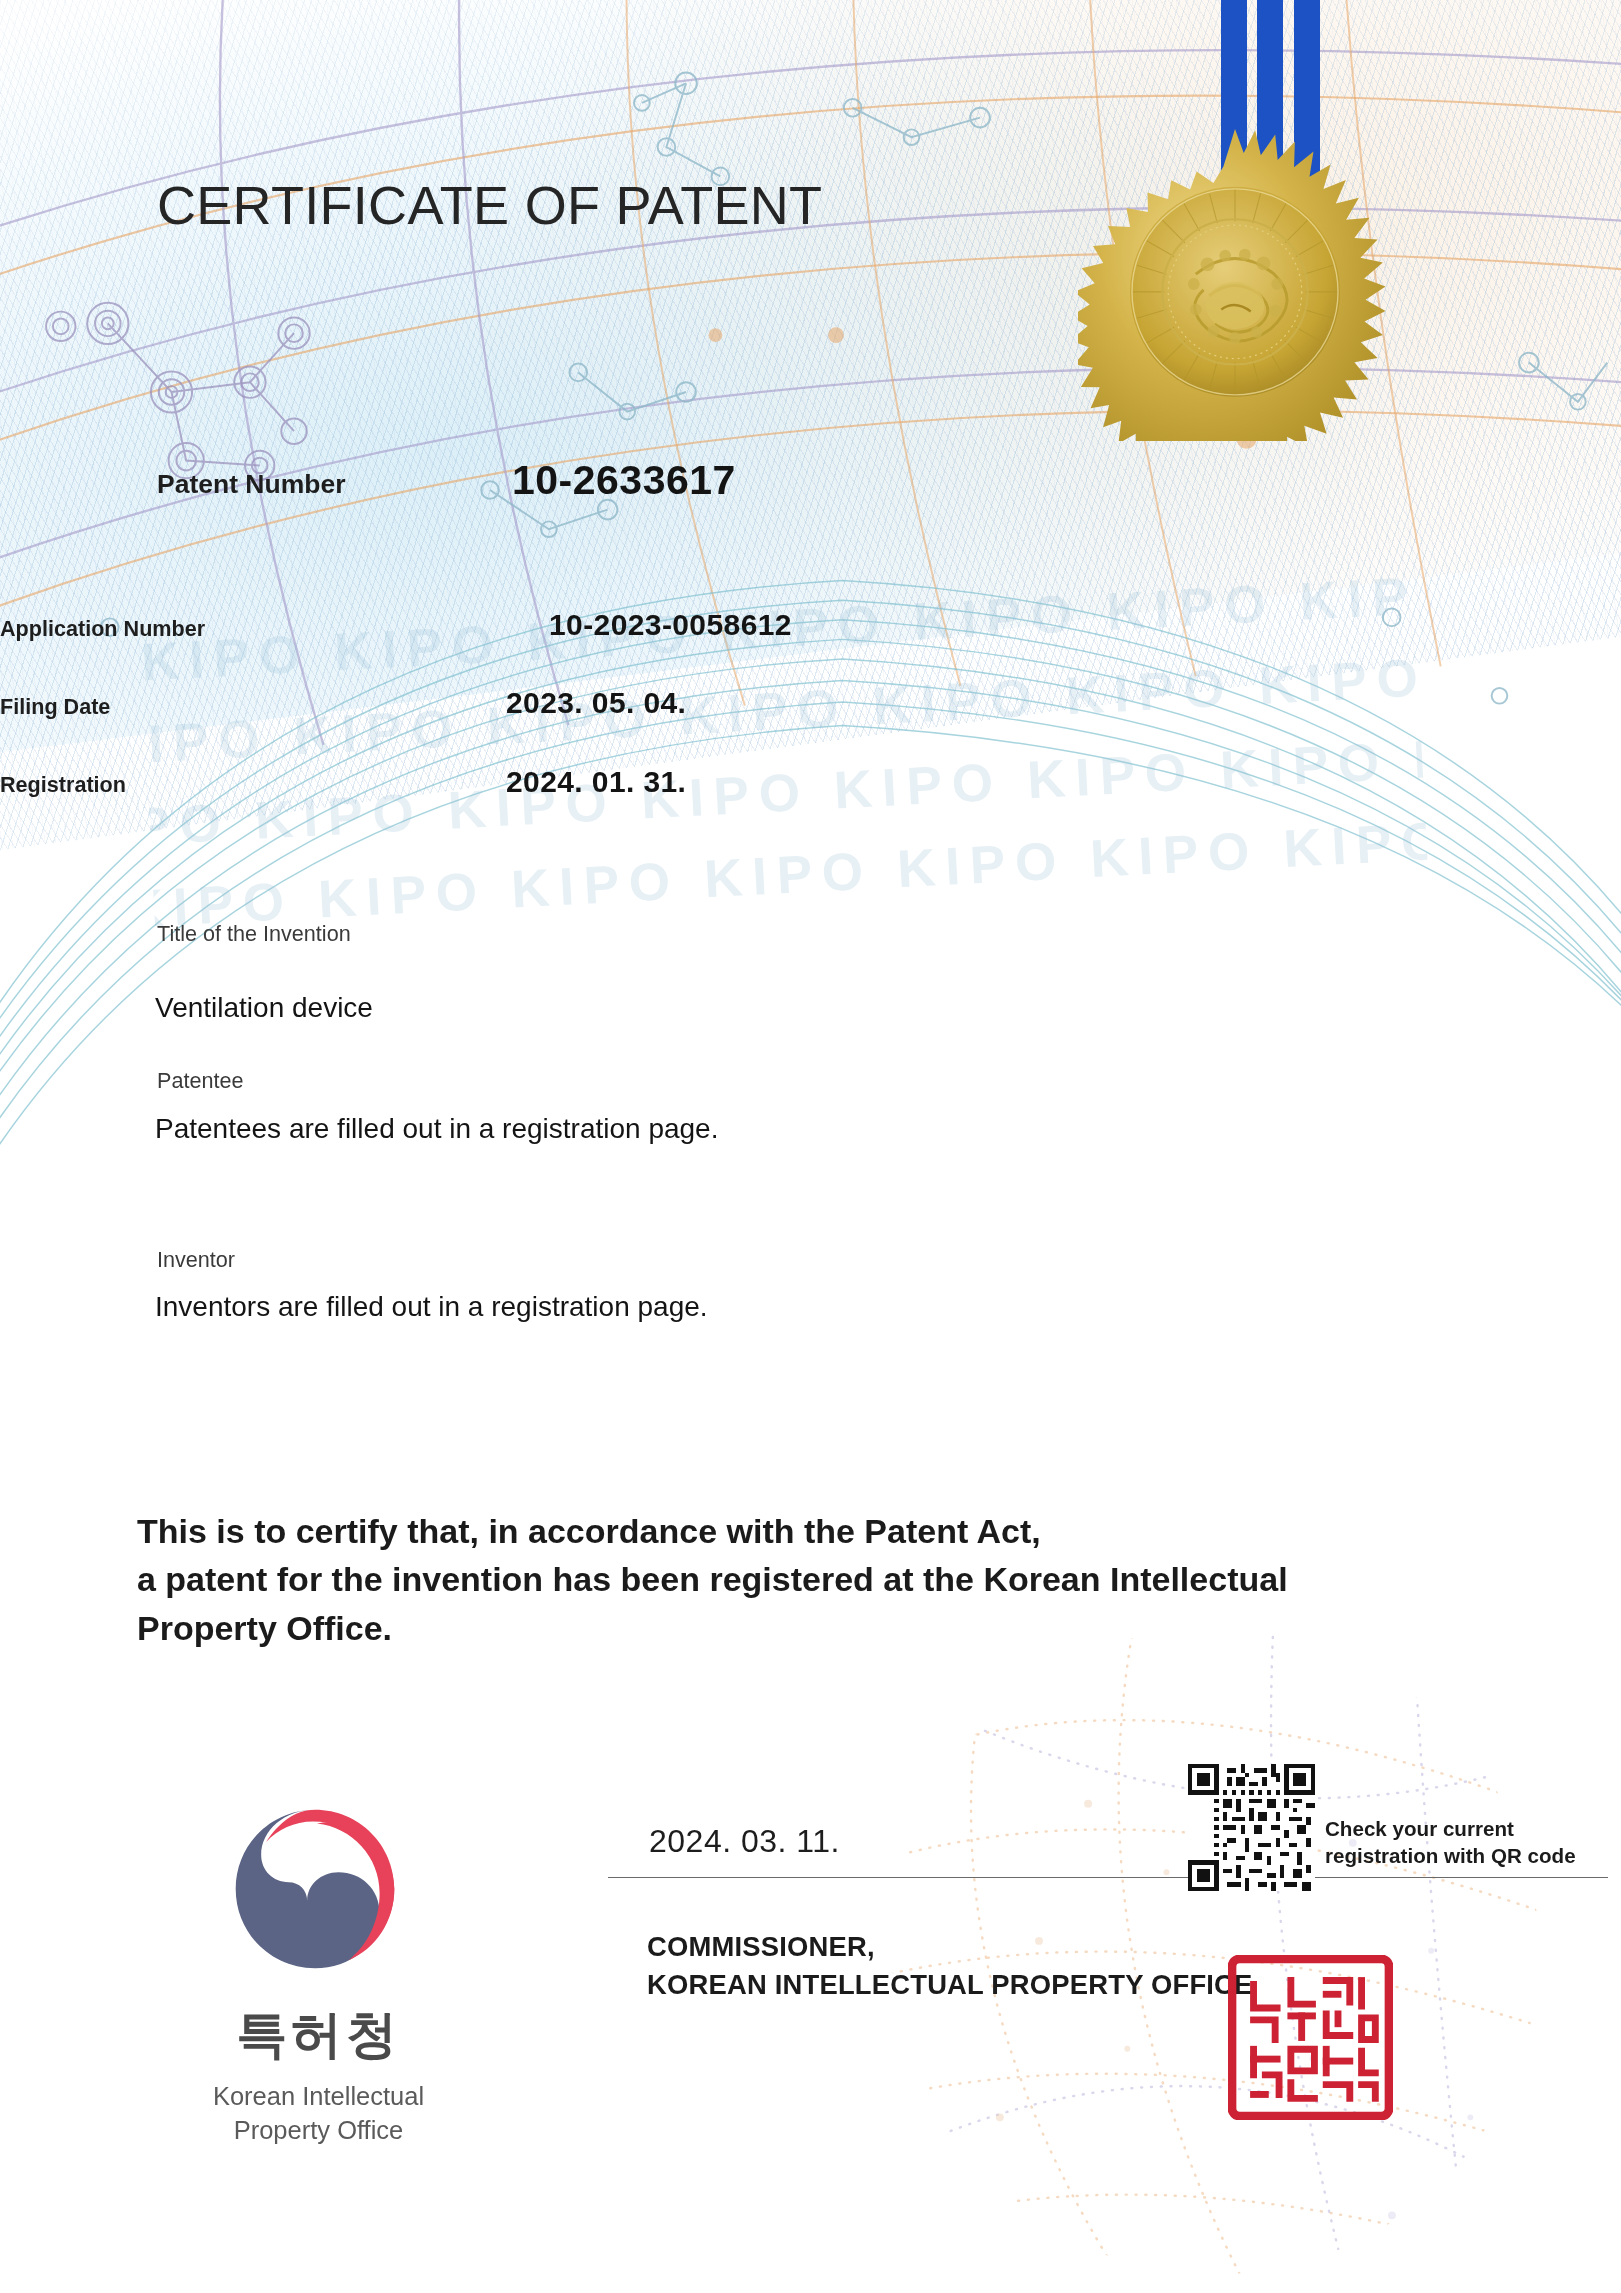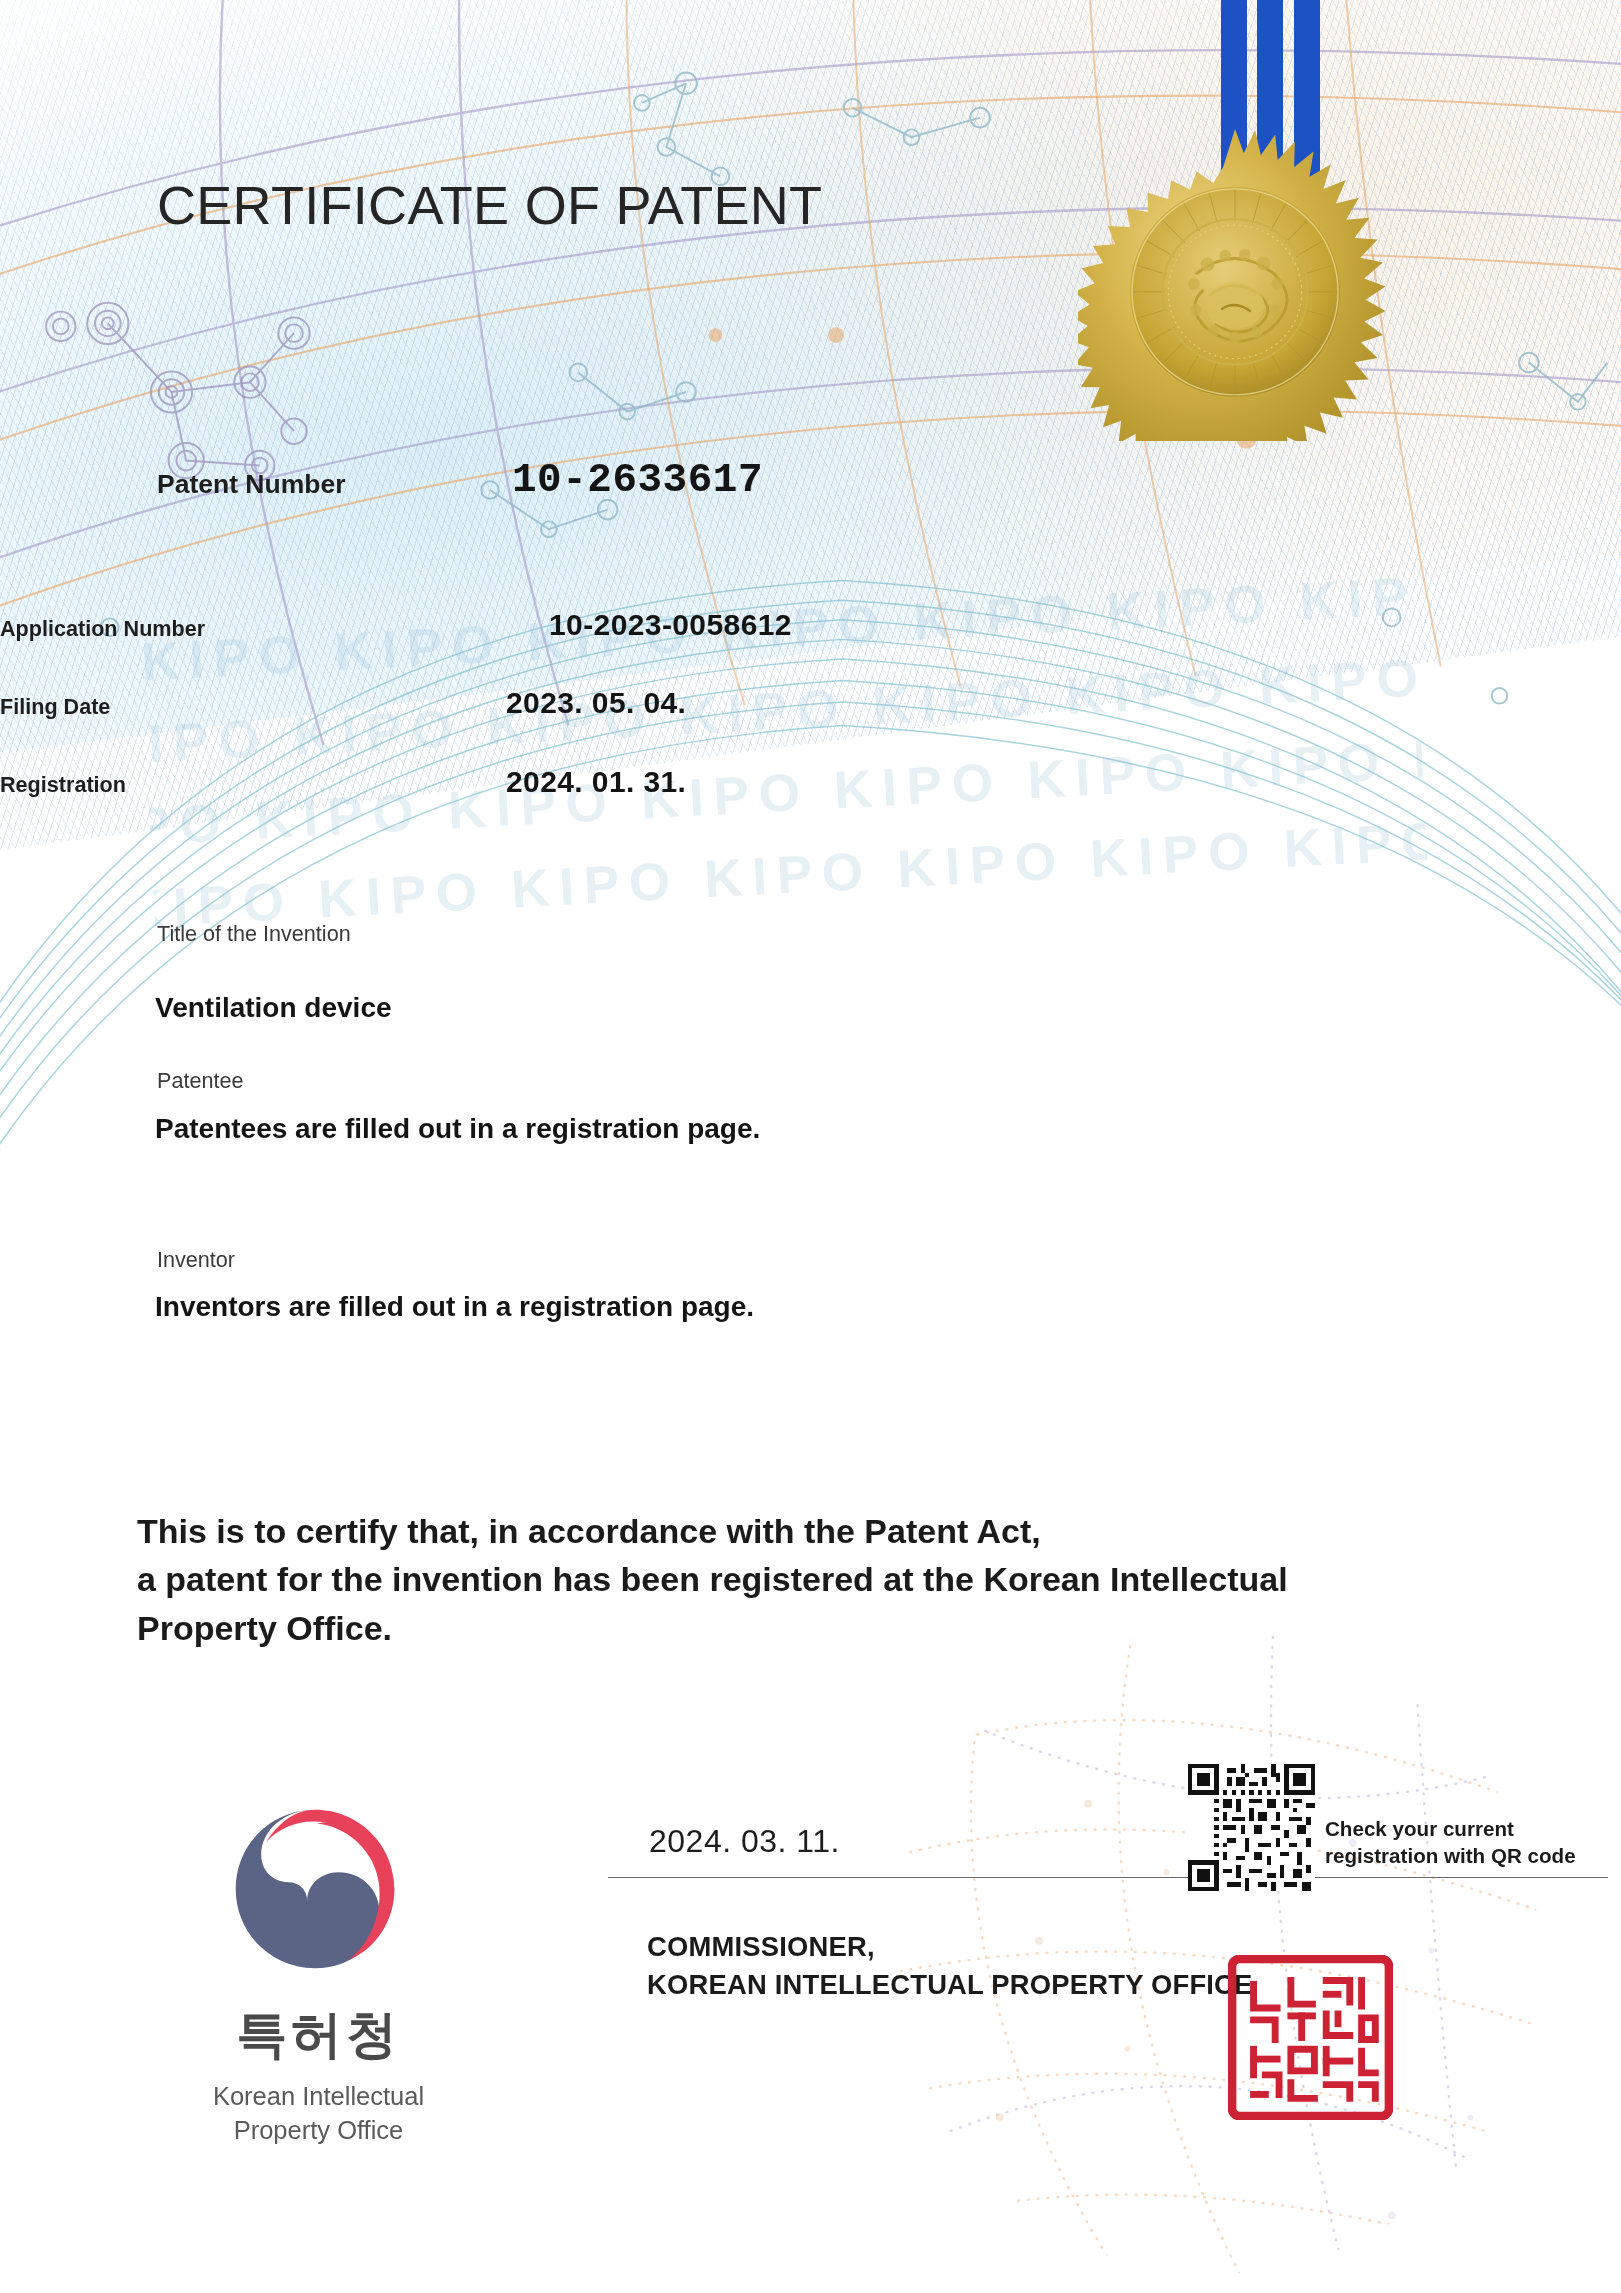--- a/index.html
+++ b/index.html
@@ -110,39 +110,39 @@
     letter-spacing: 0.3px;
     color: #252525;
   }
 
   .field-patentnum-label {
     position: absolute; left: 157px; top: 469px;
     font-size: 26.5px; font-weight: 700; color: #1e1e1e;
   }
   .field-patentnum-value {
     position: absolute; left: 512px; top: 457px;
-    font-size: 41px; font-weight: 700; color: #141414; letter-spacing: 0.5px; font-family: Liberation Mono, monospace;
+    font-size: 41px; font-weight: 700; color: #141414; letter-spacing: 0.5px;
   }
   .minor-label { position: absolute; font-size: 21.6px; font-weight: 700; color: #1e1e1e; text-align: center; }
   .minor-value { position: absolute; left: 506px; font-size: 30px; font-weight: 700; color: #141414; letter-spacing: 0.4px; }
 
   .r-app-label { top: 616px; }
   .r-app-value { top: 608px; margin-left: 43px; }
   .r-file-label { top: 694px; }
   .r-file-value { top: 686px; }
   .r-reg-label  { top: 772px; }
   .r-reg-value  { top: 765px; }
 
   .sec-label {
     position: absolute; left: 157px;
     font-size: 21.6px; font-weight: 400; color: #3a3a3a;
   }
   .sec-value {
     position: absolute; left: 155px;
-    font-size: 28px; font-weight: 700; color: #141414;
+    font-size: 28px; font-weight: 400; color: #141414;
   }
   .l-title   { top: 921px; }
   .v-title   { top: 992px; }
   .l-patentee{ top: 1068px; }
   .v-patentee{ top: 1113px; }
   .l-inventor{ top: 1247px; }
   .v-inventor{ top: 1291px; }
 
   .certify-para {
     position: absolute;

